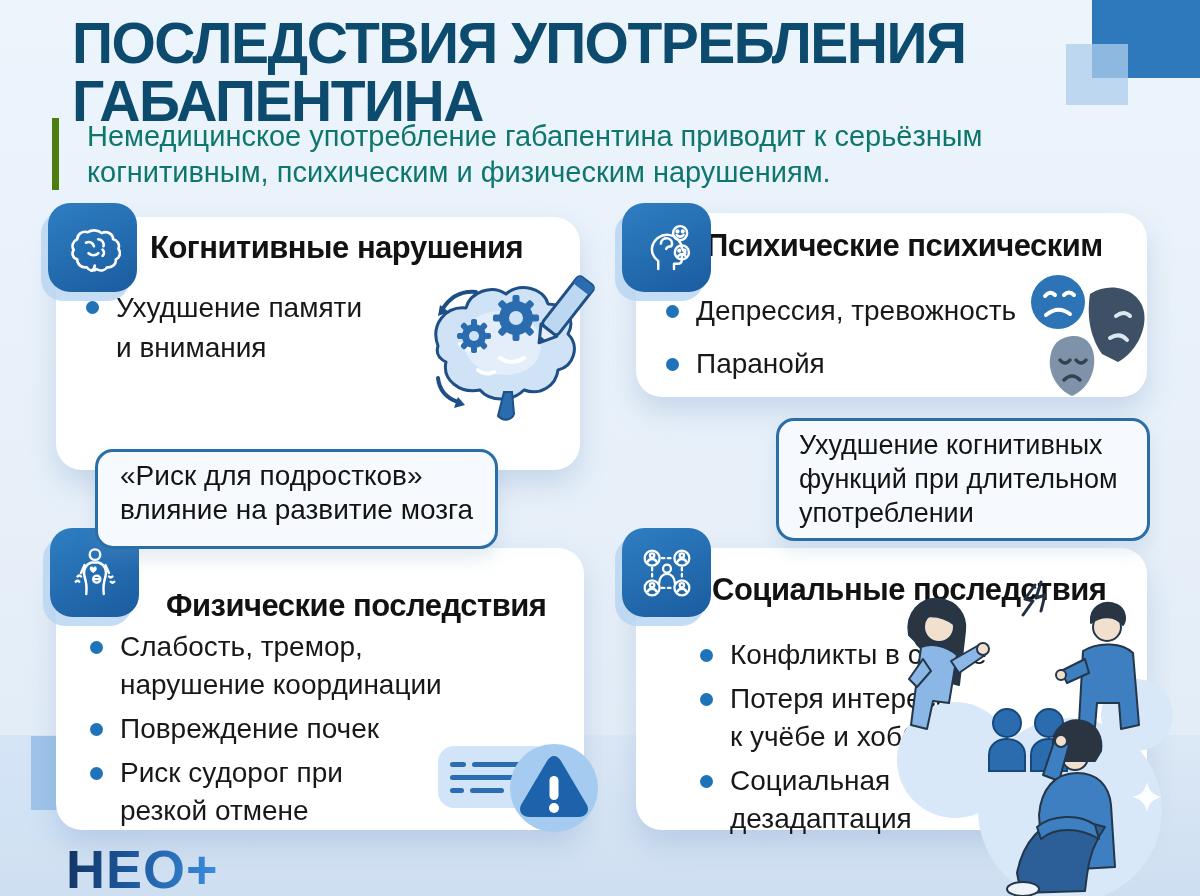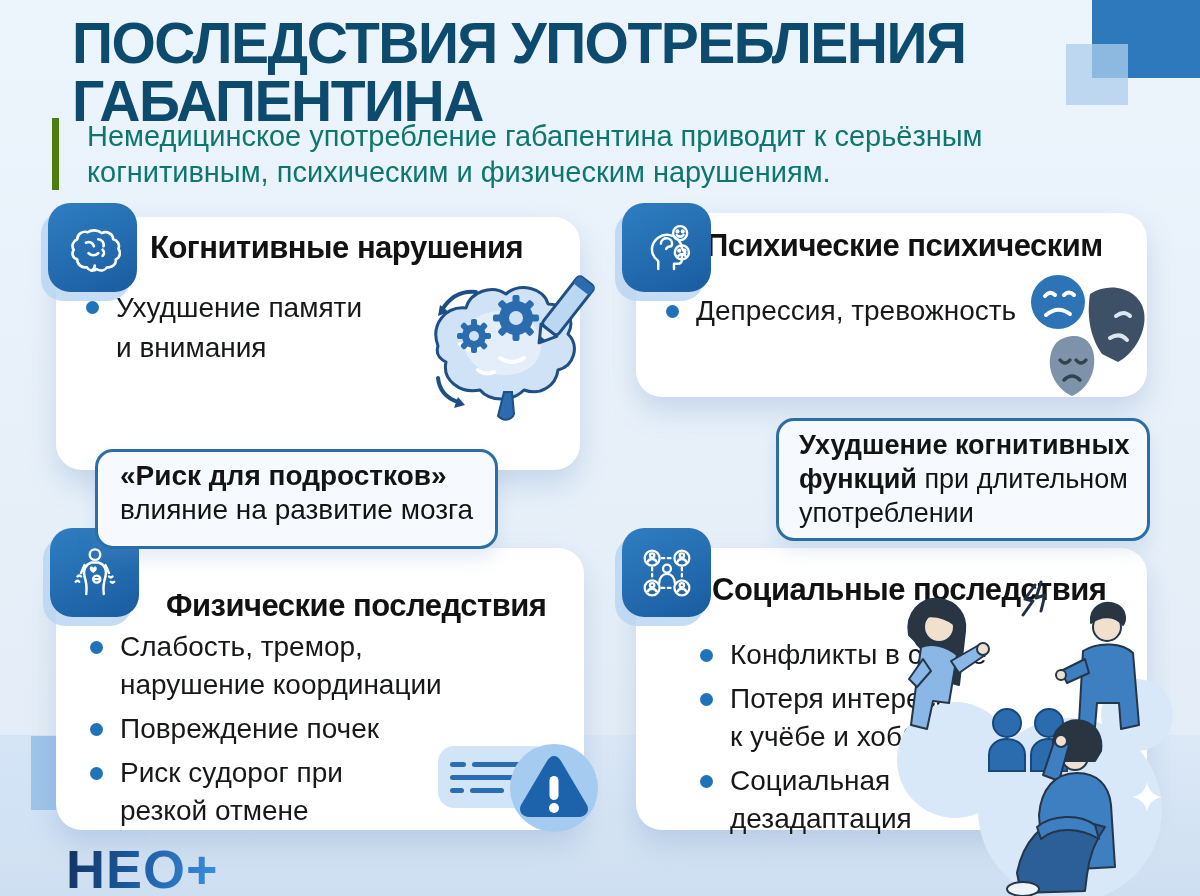--- a/index.html
+++ b/index.html
@@ -42,21 +42,21 @@
   .bullet .dot{width:13px;height:13px;border-radius:50%;background:#1f73b8;margin:13px 17px 0 0;flex:none}
   .btext{white-space:pre-line}
   #bullets1 .bullet{margin-bottom:13px}
   #bullets2 .bullet{margin-bottom:15px;line-height:38px}
   #bullets3 .bullet,#bullets4 .bullet{line-height:38px;margin-bottom:6px}
   
   .callout{background:#f6fafe;border:3px solid #2b6da6;border-radius:18px;box-sizing:border-box;
     box-shadow:0 10px 18px rgba(110,148,195,.18);color:#141414;z-index:4}
   #callout1{left:95px;top:449px;width:403px;padding:7px 0 19px 22px;font-size:28px;line-height:34px}
   #callout2{left:776px;top:418px;width:374px;padding:7px 0 8px 20px;font-size:27px;line-height:34px;white-space:pre-line}
-  .co-bold{font-weight:700}
+  .co-bold{font-weight:400}
   
   #ill-brain{left:408px;top:266px;z-index:2}
   #ill-masks{left:1028px;top:268px;z-index:5}
   #ill-doc{left:430px;top:736px;z-index:5}
   #ill-people{left:875px;top:575px;z-index:5}
   #sparkle{left:1132px;top:782px;z-index:6}
   
   .logo{left:66px;top:838px;font-size:54px;font-weight:900;letter-spacing:1px;
     background:linear-gradient(100deg,#12315f 0%,#1d5a9e 45%,#3b92e4 100%);
     -webkit-background-clip:text;background-clip:text;color:#1d5a9e;-webkit-text-fill-color:transparent;z-index:6}
@@ -142,20 +142,24 @@
       <span class="dot"></span>
       <span class="btext">Ухудшение памяти
 и внимания</span>
     </li>
 </ul>
 <ul id="bullets2" class="abs bullets">
   <li class="bullet">
       <span class="dot"></span>
       <span class="btext">Депрессия, тревожность</span>
     </li>
+  <li class="bullet">
+      <span class="dot"></span>
+      <span class="btext">Паранойя</span>
+    </li>
 </ul>
 <ul id="bullets3" class="abs bullets">
   <li class="bullet">
       <span class="dot"></span>
       <span class="btext">Слабость, тремор,
 нарушение координации</span>
     </li>
   <li class="bullet">
       <span class="dot"></span>
       <span class="btext">Повреждение почек</span>

